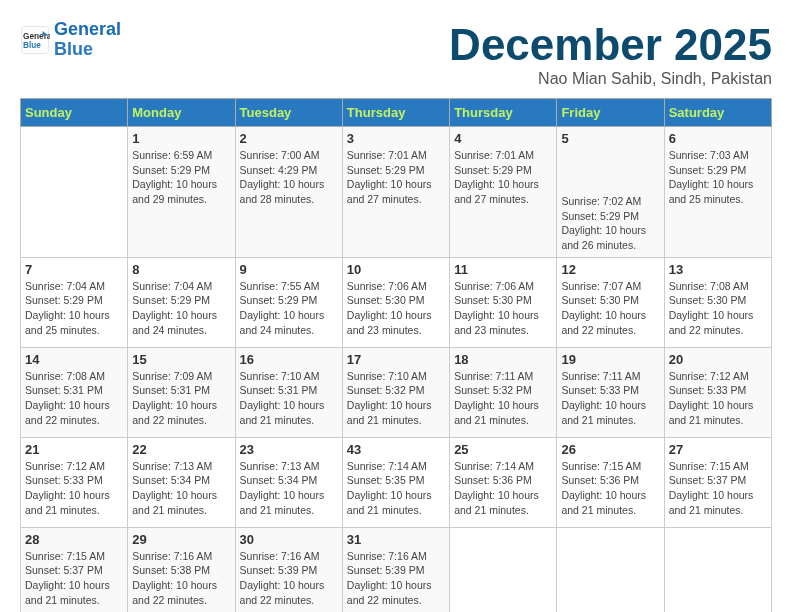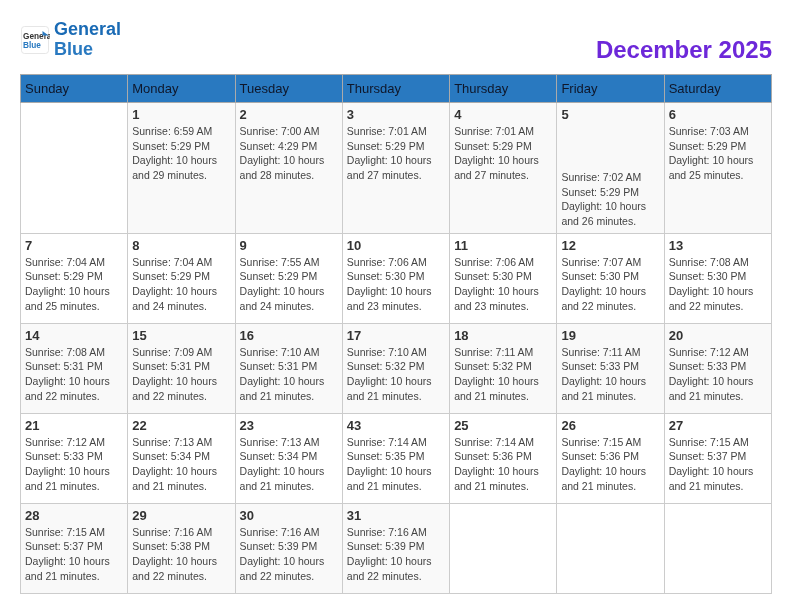--- a/index.html
+++ b/index.html
@@ -31,41 +31,40 @@
     }
     .logo-icon {
       width: 30px;
       height: 30px;
       margin-right: 4px;
     }
     .title-area {
       text-align: right;
     }
     .month-title {
-      font-size: 24px;
+      font-size: 44px;
       font-weight: bold;
-      color: #6d28d9;
-      margin-top: 16px;
+      color: #0c4a6e;
     }
     .location-title {
       font-size: 16px;
       color: #555;
     }
     table {
       width: 100%;
       border-collapse: collapse;
       font-size: 11px;
     }
     thead tr th {
       background-color: #2979c0;
-      color: #0f172a;
+      color: #bef264;
       padding: 6px 4px;
       text-align: left;
       font-size: 13px;
-      font-weight: normal;
+      font-weight: bold;
       border: 1px solid #aaa;
     }
     tbody tr td {
       border: 1px solid #ccc;
       vertical-align: top;
       padding: 4px;
       width: calc(100% / 7);
       height: 90px;
       background: #fff;
     }
@@ -100,20 +99,21 @@
       <polygon points="30,8 38,14 30,14" fill="#2979c0"></polygon>
     </svg>
     <div>
       <div class="logo-text">
         <span>General</span><br><span style="color:#2979c0">Blue</span>
       </div>
     </div>
   </div>
   <div class="title-area">
     <div class="month-title">December 2025</div>
+    <div class="location-title">Nao Mian Sahib, Sindh, Pakistan</div>
   </div>
 </div>
 
 <table>
   <thead>
     <tr id="weekday-header">
         <th>Sunday</th>
         <th>Monday</th>
         <th>Tuesday</th>
         <th>Thursday</th>

